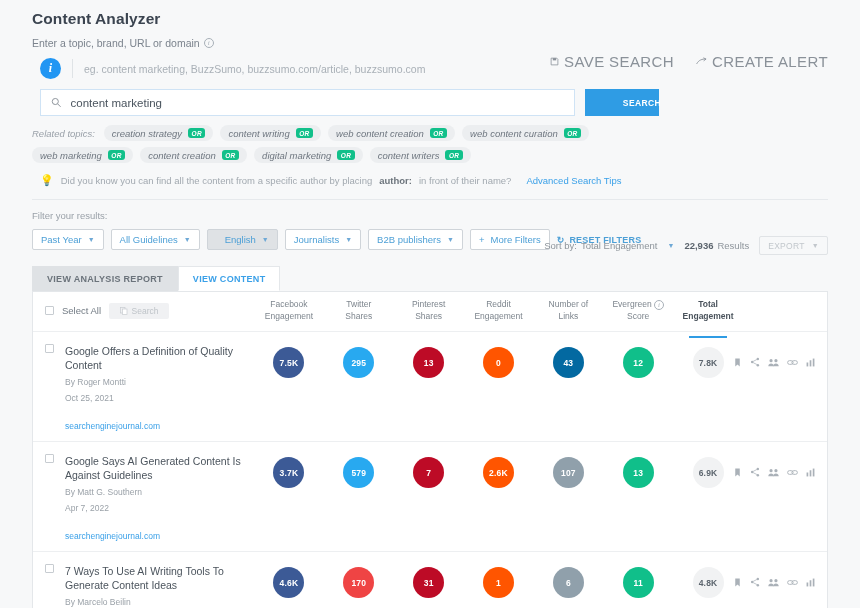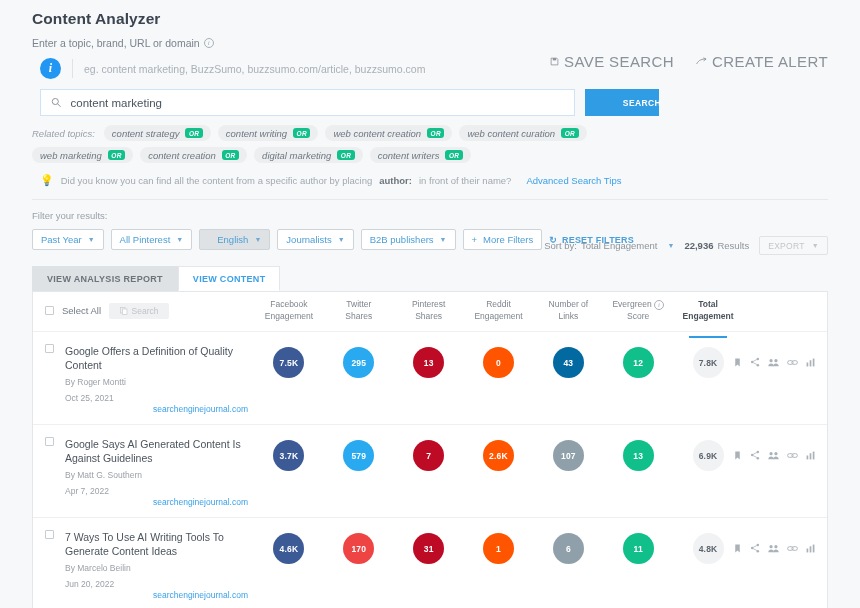--- a/index.html
+++ b/index.html
@@ -128,21 +128,21 @@
   }
   .ev-info { font-size: 7px; }
 
   .cbox { width: 9px; height: 9px; border: 1px solid #c7ccd1; border-radius: 1px; background: #fff; display: inline-block; cursor: pointer; flex: none; }
 
   
   .row { display: flex; border-bottom: 1px solid #edeff1; min-height: 65px; padding: 12px 0 10px 0; align-items: flex-start; }
   .row-left { width: 215px; display: flex; gap: 11px; padding-left: 12px; }
   .r-title { font-size: 10.5px; color: #4b545d; line-height: 14px; }
   .r-meta { font-size: 8.5px; color: #9aa1a8; margin-top: 4px; line-height: 12px; }
-  .r-dom { font-size: 8.5px; color: #3aa0e8; margin-top: 0; text-align: right; }
+  .r-dom { font-size: 8.5px; color: #3aa0e8; margin-top: 17px; }
 
   .row-metrics { display: flex; flex: 1; margin-left: 6px; align-items: flex-start; padding-top: 3px; }
   .m-cell { flex: 1; display: flex; justify-content: center; }
   .bub {
     width: 31px; height: 31px; border-radius: 50%; color: #fff;
     display: flex; align-items: center; justify-content: center;
     font-size: 8.5px; font-weight: 700; letter-spacing: .2px; text-align: center;
   }
   .bub.total { background: #f1f2f3 !important; color: #5c656e; }
 
@@ -174,21 +174,21 @@
           <line x1="10" y1="10" x2="14.5" y2="14.5" stroke="#8e959c" stroke-width="1.5"></line>
         </svg>
         <input type="text" value="content marketing" placeholder="Search" style="">
       </div>
       <button class="btn-search">SEARCH</button>
     </div>
 
     <div class="topics">
       <span class="topics-label">Related topics:</span>
       <div class="pill">
-        <span>content strategy</span>
+        <span>creation strategy</span>
         <span class="or-badge">OR</span>
       </div>
       <div class="pill">
         <span>content writing</span>
         <span class="or-badge">OR</span>
       </div>
       <div class="pill">
         <span>web content creation</span>
         <span class="or-badge">OR</span>
       </div>
@@ -243,21 +243,21 @@
   <div class="hr"></div>
 
   <div class="filters-wrap">
     <div class="filters-label">Filter your results:</div>
     <div class="filters">
       <div class="fbtn">
         <span>Past Year</span>
         <span class="caret">▼</span>
       </div>
       <div class="fbtn">
-        <span>All Pinterest</span>
+        <span>All Guidelines</span>
         <span class="caret">▼</span>
       </div>
       <div class="fbtn active">
         <span>English</span>
         <span class="caret">▼</span>
       </div>
       <div class="fbtn">
         <span>Journalists</span>
         <span class="caret">▼</span>
       </div>

